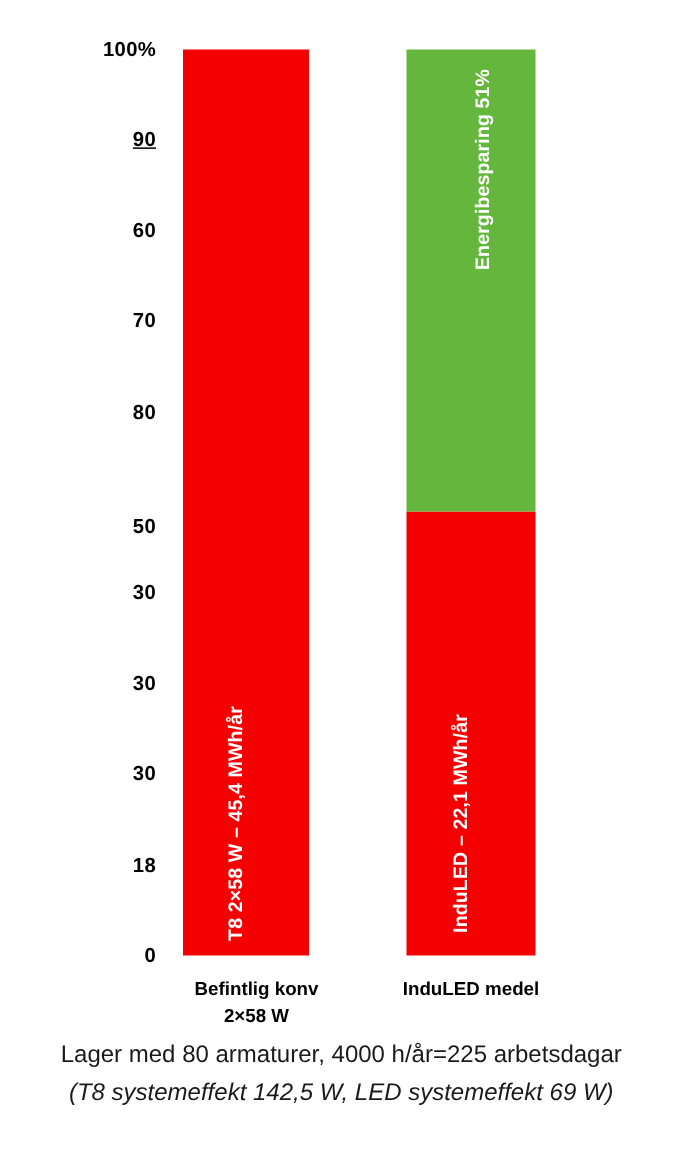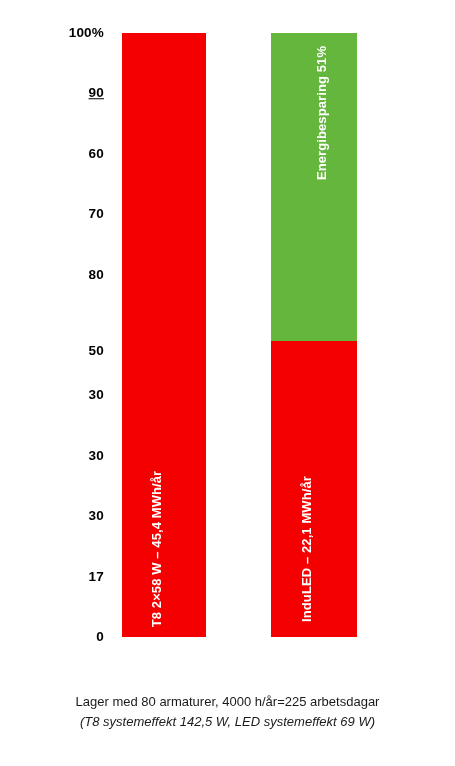--- a/index.html
+++ b/index.html
@@ -114,21 +114,21 @@
 
   
   .footer {
     position: absolute;
     left: 0;
     top: 692px;
     width: 455px;
     text-align: center;
   }
   .footer-line {
-    font-size: 13px;
+    font-size: 16px;
     color: #1a1a1a;
     line-height: 1.55;
     white-space: nowrap;
   }
   .footer-line.italic { font-style: italic; }
 </style>
 </head>
 <body>
 
 <div id="chart-root">
@@ -136,21 +136,21 @@
   <div class="y-axis">
     <div class="y-tick-label" style="top:0%;">100%</div>
     <div class="y-tick-label" style="top:10%;text-decoration:underline;">90</div>
     <div class="y-tick-label" style="top:20%;">60</div>
     <div class="y-tick-label" style="top:30%;">70</div>
     <div class="y-tick-label" style="top:40%;">80</div>
     <div class="y-tick-label" style="top:50%;margin-top:16px;">50</div>
     <div class="y-tick-label" style="top:60%;">30</div>
     <div class="y-tick-label" style="top:70%;margin-left:40px;">30</div>
     <div class="y-tick-label" style="top:80%;">30</div>
-    <div class="y-tick-label" style="top:90%;">17</div>
+    <div class="y-tick-label" style="top:90%;">18</div>
     <div class="y-tick-label" style="top:100%;">0</div>
   </div>
 
   <div class="plot-area">
 
     <div class="bar-group" style="left:14px; width:84px; height:100%;">
       <div class="bar-segment seg-red" style="bottom:0; height:100%;">
         <span class="seg-label rot-up anchor-lower">T8 2×58 W – 45,4 MWh/år</span>
       </div>
     </div>
@@ -159,19 +159,24 @@
       <div class="bar-segment seg-red" style="bottom:0; height:49%;">
         <span class="seg-label rot-up anchor-lower">InduLED – 22,1 MWh/år</span>
       </div>
       <div class="bar-segment seg-green" style="bottom:49%; height:51%;">
         <span class="seg-label rot-up anchor-upper">Energibesparing 51%</span>
       </div>
     </div>
 
   </div>
 
+  <div class="cat-labels">
+    <div class="cat-label" style="left:0px; width:126px;">Befintlig konv
+2×58 W</div>
+    <div class="cat-label" style="left:150px; width:112px;">InduLED medel</div>
+  </div>
 
   <div class="footer">
     <div class="footer-line">Lager med 80 armaturer, 4000 h/år=225 arbetsdagar</div>
     <div class="footer-line italic">(T8 systemeffekt 142,5 W, LED systemeffekt 69 W)</div>
   </div>
 
 </div>
 
 </body></html>

